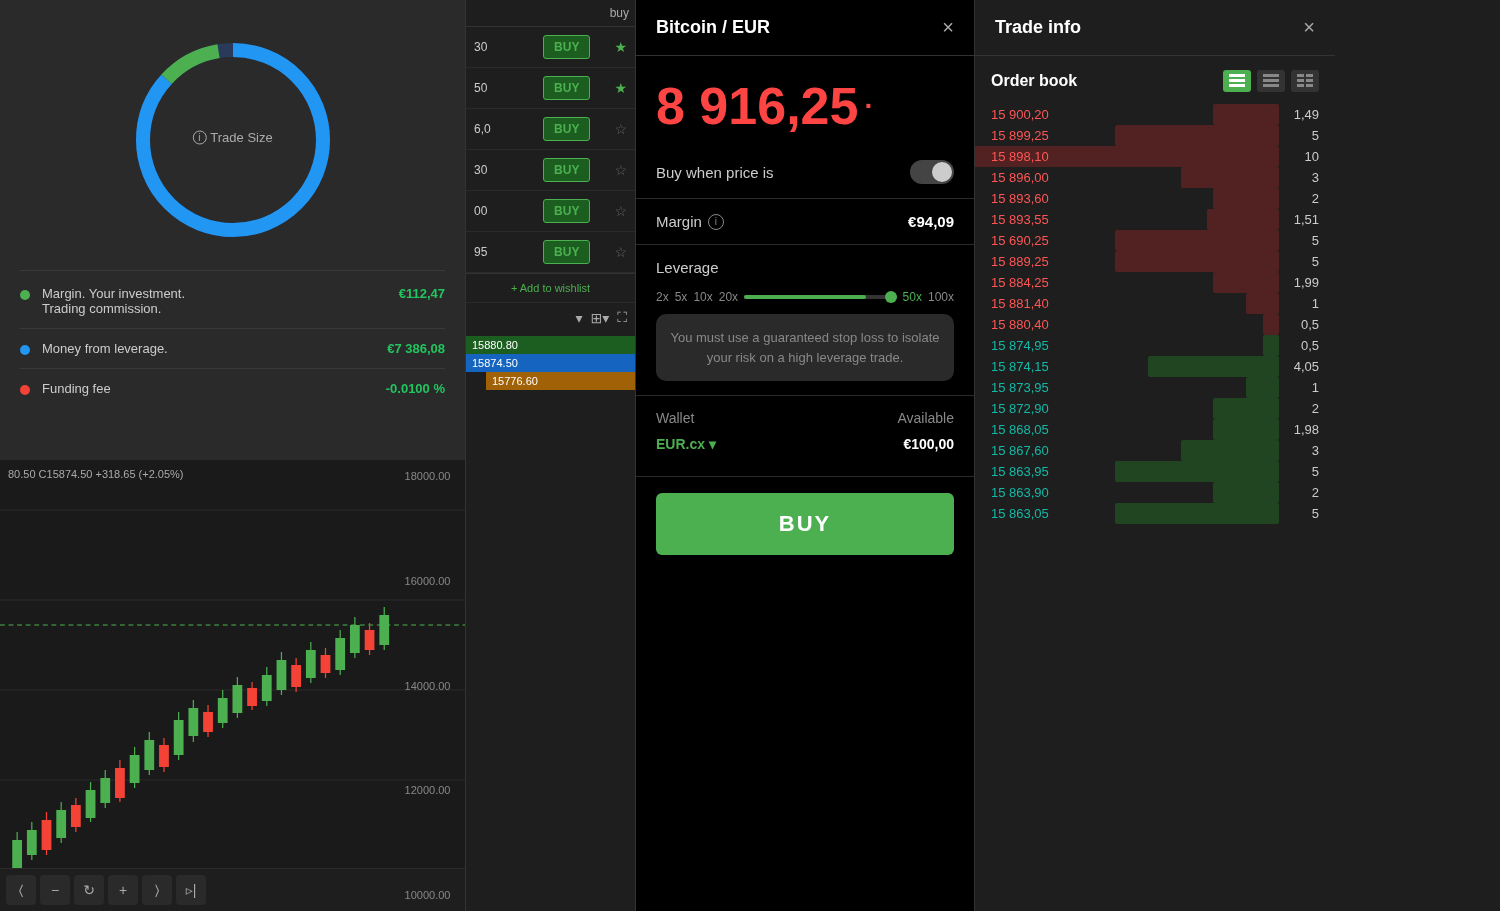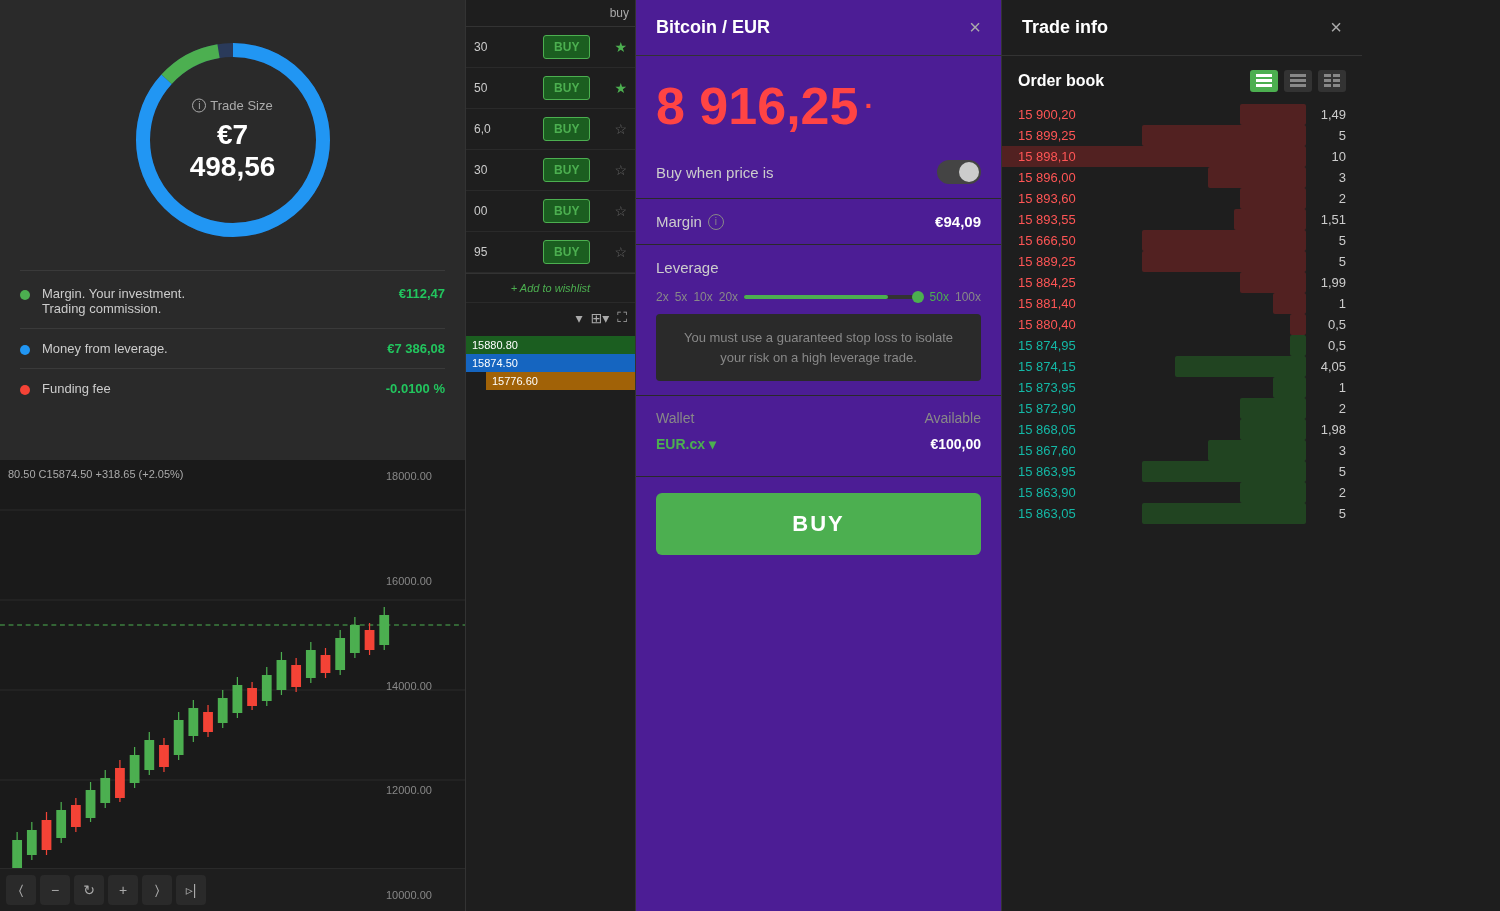--- a/index.html
+++ b/index.html
@@ -195,33 +195,32 @@
     .price-level.highlight-blue { background: #1565c0; }
     .price-level.highlight-dark { background: #a16207; margin-left: 20px; }
 
     .add-wishlist {
       padding: 8px;
       font-size: 11px;
       color: #4caf50;
       cursor: pointer;
       text-align: center;
       border-top: 1px solid #333;
-      font-style: italic;
     }
 
     
     .chart-svg {
       width: 100%;
       height: 100%;
     }
 
     
     .bitcoin-modal {
-      width: 367px;
-      background: #4c1d95;
+      width: 340px;
+      background: #000000;
       border-left: 1px solid #333;
       border-right: 1px solid #333;
       display: flex;
       flex-direction: column;
       flex-shrink: 0;
       overflow-y: auto;
     }
 
     .modal-header {
       display: flex;
@@ -371,21 +370,21 @@
       top: 50%;
       transform: translateY(-50%);
       width: 12px;
       height: 12px;
       background: #4caf50;
       border-radius: 50%;
     }
 
     .leverage-warning {
       background: #2a2a2a;
-      border-radius: 4px;
+      border-radius: 10px;
       padding: 14px;
       font-size: 13px;
       color: #888;
       text-align: center;
       line-height: 1.5;
     }
 
     .wallet-section {
       padding: 14px 20px;
       border-bottom: 1px solid #2a2a2a;
@@ -583,21 +582,20 @@
 
           <circle cx="110" cy="110" r="90" fill="none" stroke="#2196f3" stroke-width="14" stroke-dasharray="490 565" stroke-dashoffset="0"></circle>
 
           <circle cx="110" cy="110" r="90" fill="none" stroke="#4caf50" stroke-width="14" stroke-dasharray="60 505" stroke-dashoffset="-490"></circle>
         </svg>
         <div class="circle-content">
           <div class="circle-label">
             <span class="circle-info-icon">i</span>
             <span>Trade Size</span>
           </div>
-          <div class="circle-value">€7 498,56</div>
         </div>
       </div>
     </div>
 
     <div class="legend-section">
       <div class="legend-item">
         <div class="legend-dot green"></div>
         <div class="legend-text">
           <div>Margin. Your investment.</div>
           <div>Trading commission.</div>
@@ -615,21 +613,21 @@
         <div class="legend-amount">-0.0100 %</div>
       </div>
     </div>
   </div>
 
   <div class="chart-main-area" style="flex:1; position:relative;">
     <div style="position:absolute; top:8px; left:8px; font-size:11px; color:#aaa; z-index:2;">
       <span>80.50  C15874.50  +318.65 (+2.05%)</span>
     </div>
 
-    <div style="position:absolute; right:8px; top:0; width:75px; height:100%; display:flex; flex-direction:column; justify-content:space-between; padding:10px 4px; z-index:2;">
+    <div style="position:absolute; right:0; top:0; width:75px; height:100%; display:flex; flex-direction:column; justify-content:space-between; padding:10px 4px; z-index:2;align-items:center;">
       <span style="font-size:11px; color:#888;">18000.00</span>
       <span style="font-size:11px; color:#888;">16000.00</span>
       <span style="font-size:11px; color:#888;">14000.00</span>
       <span style="font-size:11px; color:#888;">12000.00</span>
       <span style="font-size:11px; color:#888;">10000.00</span>
     </div>
 
     <svg class="chart-svg" viewBox="0 0 380 451" preserveAspectRatio="none" style="position:absolute;top:0;left:0;width:100%;height:100%;">
 
       <line x1="0" y1="50" x2="380" y2="50" stroke="#2a2a2a" stroke-width="1"></line>
@@ -883,21 +881,21 @@
           <div class="order-price">15 893,60</div>
           <div class="order-amount">2</div>
         </div>
         <div class="order-row">
           <div class="order-bar-bg" style="width: 22%;"></div>
           <div class="order-price">15 893,55</div>
           <div class="order-amount">1,51</div>
         </div>
         <div class="order-row">
           <div class="order-bar-bg" style="width: 50%;"></div>
-          <div class="order-price">15 666,50</div>
+          <div class="order-price">15 690,25</div>
           <div class="order-amount">5</div>
         </div>
         <div class="order-row">
           <div class="order-bar-bg" style="width: 50%;"></div>
           <div class="order-price">15 889,25</div>
           <div class="order-amount">5</div>
         </div>
         <div class="order-row">
           <div class="order-bar-bg" style="width: 20%;"></div>
           <div class="order-price">15 884,25</div>

